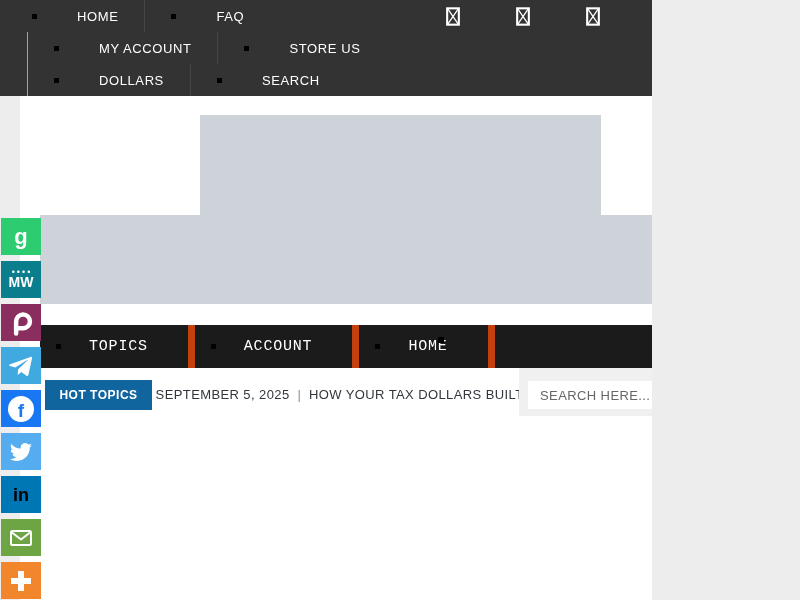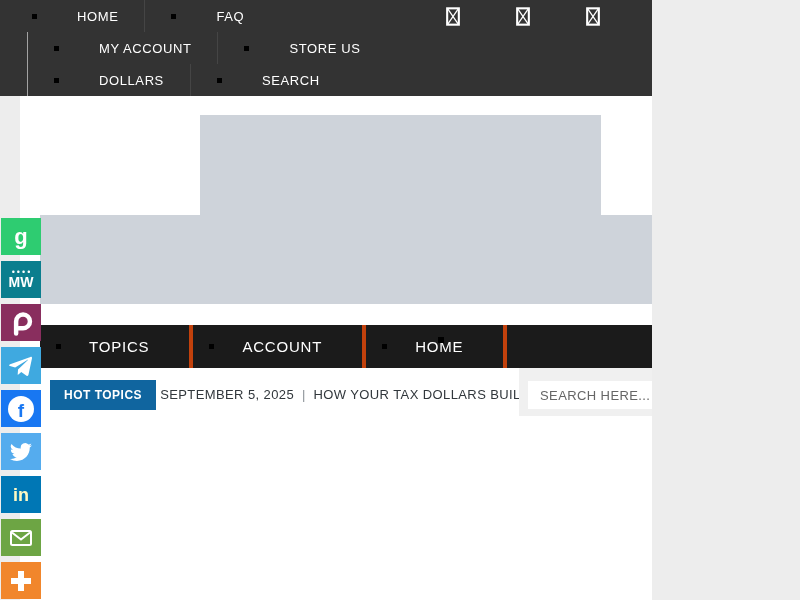--- a/index.html
+++ b/index.html
@@ -21,28 +21,28 @@
   .tsi{margin-right:56px;display:flex;align-items:center;justify-content:center;cursor:pointer;}
   .tsi:last-child{margin-right:0;}
 
   
   .page{position:absolute;left:20px;top:96px;width:760px;height:504px;background:#fff;}
   .logo-box{position:absolute;left:180px;top:19px;width:401px;height:100px;}
   .banner-box{position:absolute;left:20px;top:119px;width:721px;height:89px;}
 
   
   .mainnav{position:absolute;left:20px;top:229px;width:721px;height:43px;display:flex;}
-  .ni{display:flex;align-items:center;height:100%;padding:0 40px 0 16px;border-right:4px solid #c2410c;cursor:pointer;text-decoration:none;position:relative;}
+  .ni{display:flex;align-items:center;height:100%;padding:0 40px 0 16px;border-right:7px solid #c2410c;cursor:pointer;text-decoration:none;position:relative;font-family:Liberation Mono, monospace;}
   .ni .sq{margin-right:28px;}
   .ni .lbl{color:#fff;font-size:15px;letter-spacing:.8px;white-space:nowrap;}
   .subind{position:absolute;left:398px;top:12px;width:6px;height:6px;background:#000;}
 
   
   .tickerrow{position:absolute;left:20px;top:273px;width:721px;height:51px;background:#fff;}
-  .ticker-left{position:absolute;left:0;top:0;bottom:0;right:242px;display:flex;align-items:center;overflow:hidden;}
+  .ticker-left{position:absolute;left:0;top:0;bottom:0;right:242px;display:flex;align-items:center;overflow:hidden;justify-content:center;}
   .badge{flex:none;margin-left:10px;color:#fff;font-size:12px;font-weight:bold;letter-spacing:.5px;padding:8px 14px;cursor:pointer;}
   .tdate{margin-left:4px;font-size:13px;color:#31373c;letter-spacing:.4px;white-space:nowrap;}
   .tsep{margin:0 8px;font-size:13px;color:#8a9096;}
   .thead{font-size:13px;color:#31373c;letter-spacing:.4px;white-space:nowrap;cursor:pointer;}
   .searchpanel{position:absolute;right:0;top:-1px;bottom:4px;width:242px;background:#f0f0f0;}
   .searchbox{position:absolute;left:9px;top:13px;width:217px;height:28px;background:#fff;display:flex;align-items:center;}
   .searchbox input{flex:1;border:none;outline:none;background:transparent;font-family:"Liberation Sans",sans-serif;font-size:13px;color:#333;padding:0 0 0 12px;letter-spacing:.4px;min-width:0;}
   .searchbox input::placeholder{color:#666;opacity:1;}
   .sbicon{flex:none;display:flex;align-items:center;justify-content:center;cursor:pointer;margin-right:6px;background:none;border:none;padding:2px;}
 
@@ -52,21 +52,21 @@
 
   
   .sharebar{position:absolute;left:1px;top:218px;width:40px;z-index:50;}
   .shbtn{width:40px;height:37px;margin-bottom:6px;display:flex;align-items:center;justify-content:center;cursor:pointer;flex-direction:column;border:none;padding:0;}
   .sh-letter{color:#fff;font-weight:bold;font-size:22px;line-height:1;}
   .mw-wrap{display:flex;flex-direction:column;align-items:center;}
   .mw-dots{color:#fff;font-size:9px;line-height:5px;letter-spacing:2px;text-indent:2px;}
   .mw-txt{color:#ffffff;font-weight:bold;font-size:14px;line-height:14px;letter-spacing:0;}
   .fb-circle{width:26px;height:26px;background:#fff;border-radius:50%;display:flex;align-items:center;justify-content:center;overflow:hidden;}
   .fb-f{font-weight:bold;font-size:19px;line-height:1;position:relative;top:2px;}
-  .in-txt{color:#fef9c3;font-weight:bold;font-size:18px;line-height:1;}
+  .in-txt{color:#000000;font-weight:bold;font-size:18px;line-height:1;}
   .plus-wrap{position:relative;width:20px;height:20px;}
   .plus-wrap::before,.plus-wrap::after{content:"";position:absolute;background:#fff;}
   .plus-wrap::before{left:7px;top:0;width:6px;height:20px;}
   .plus-wrap::after{left:0;top:7px;width:20px;height:6px;}
 
   
   .tofu-svg{display:block;}
 </style>
 </head>
 <body>

